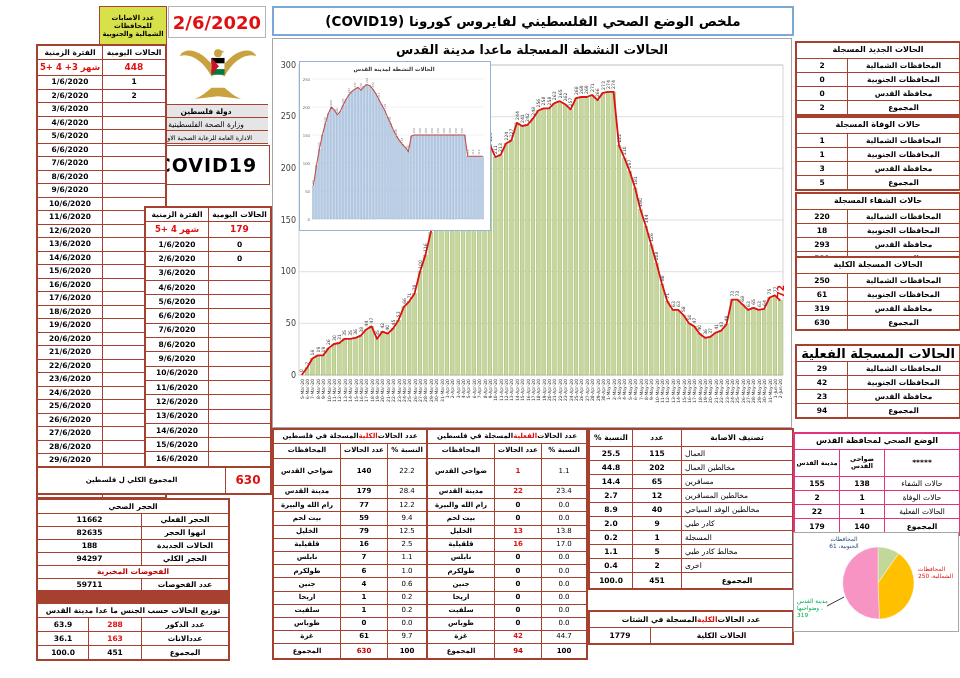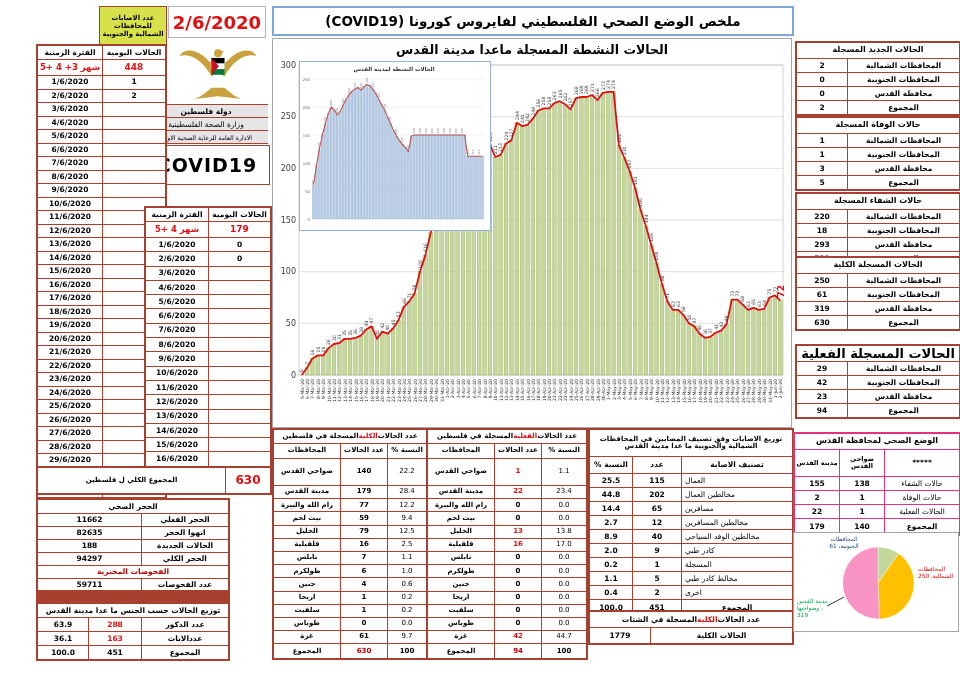--- a/index.html
+++ b/index.html
@@ -945,23 +945,20 @@
          <div class="c bold red">42</div>
          <div class="c">44.7</div>
        </div><div class="r tr2">
          <div class="c f-salmon bold ar">المجموع</div>
          <div class="c f-green bold drkred">94</div>
          <div class="c f-grey bold">100</div>
        </div></div>
   </div>
 
   <div class="gtbl cls abs" style="left:588px;top:428px;width:202px;">
-    <div class="r tl" style="grid-template-columns:1fr;">
-      <div class="c f-lgreen bold ar" style="font-size:7px;padding:0 3px;">توزيع الاصابات وفق تصنيف المصابين في المحافظات الشمالية والجنوبية ما عدا مدينة القدس</div>
-    </div>
     <div class="r hd">
       <div class="c f-blue bold ar">النسبة %</div>
       <div class="c f-blue bold ar">عدد</div>
       <div class="c f-blue bold ar">تصنيف الاصابة</div>
     </div>
     <div id="cls-rows" style="display:contents;"><div class="r">
        <div class="c bold">25.5</div>
        <div class="c bold">115</div>
        <div class="c ar" style="justify-content:flex-end;padding-left:3px;">العمال</div>
      </div><div class="r">

